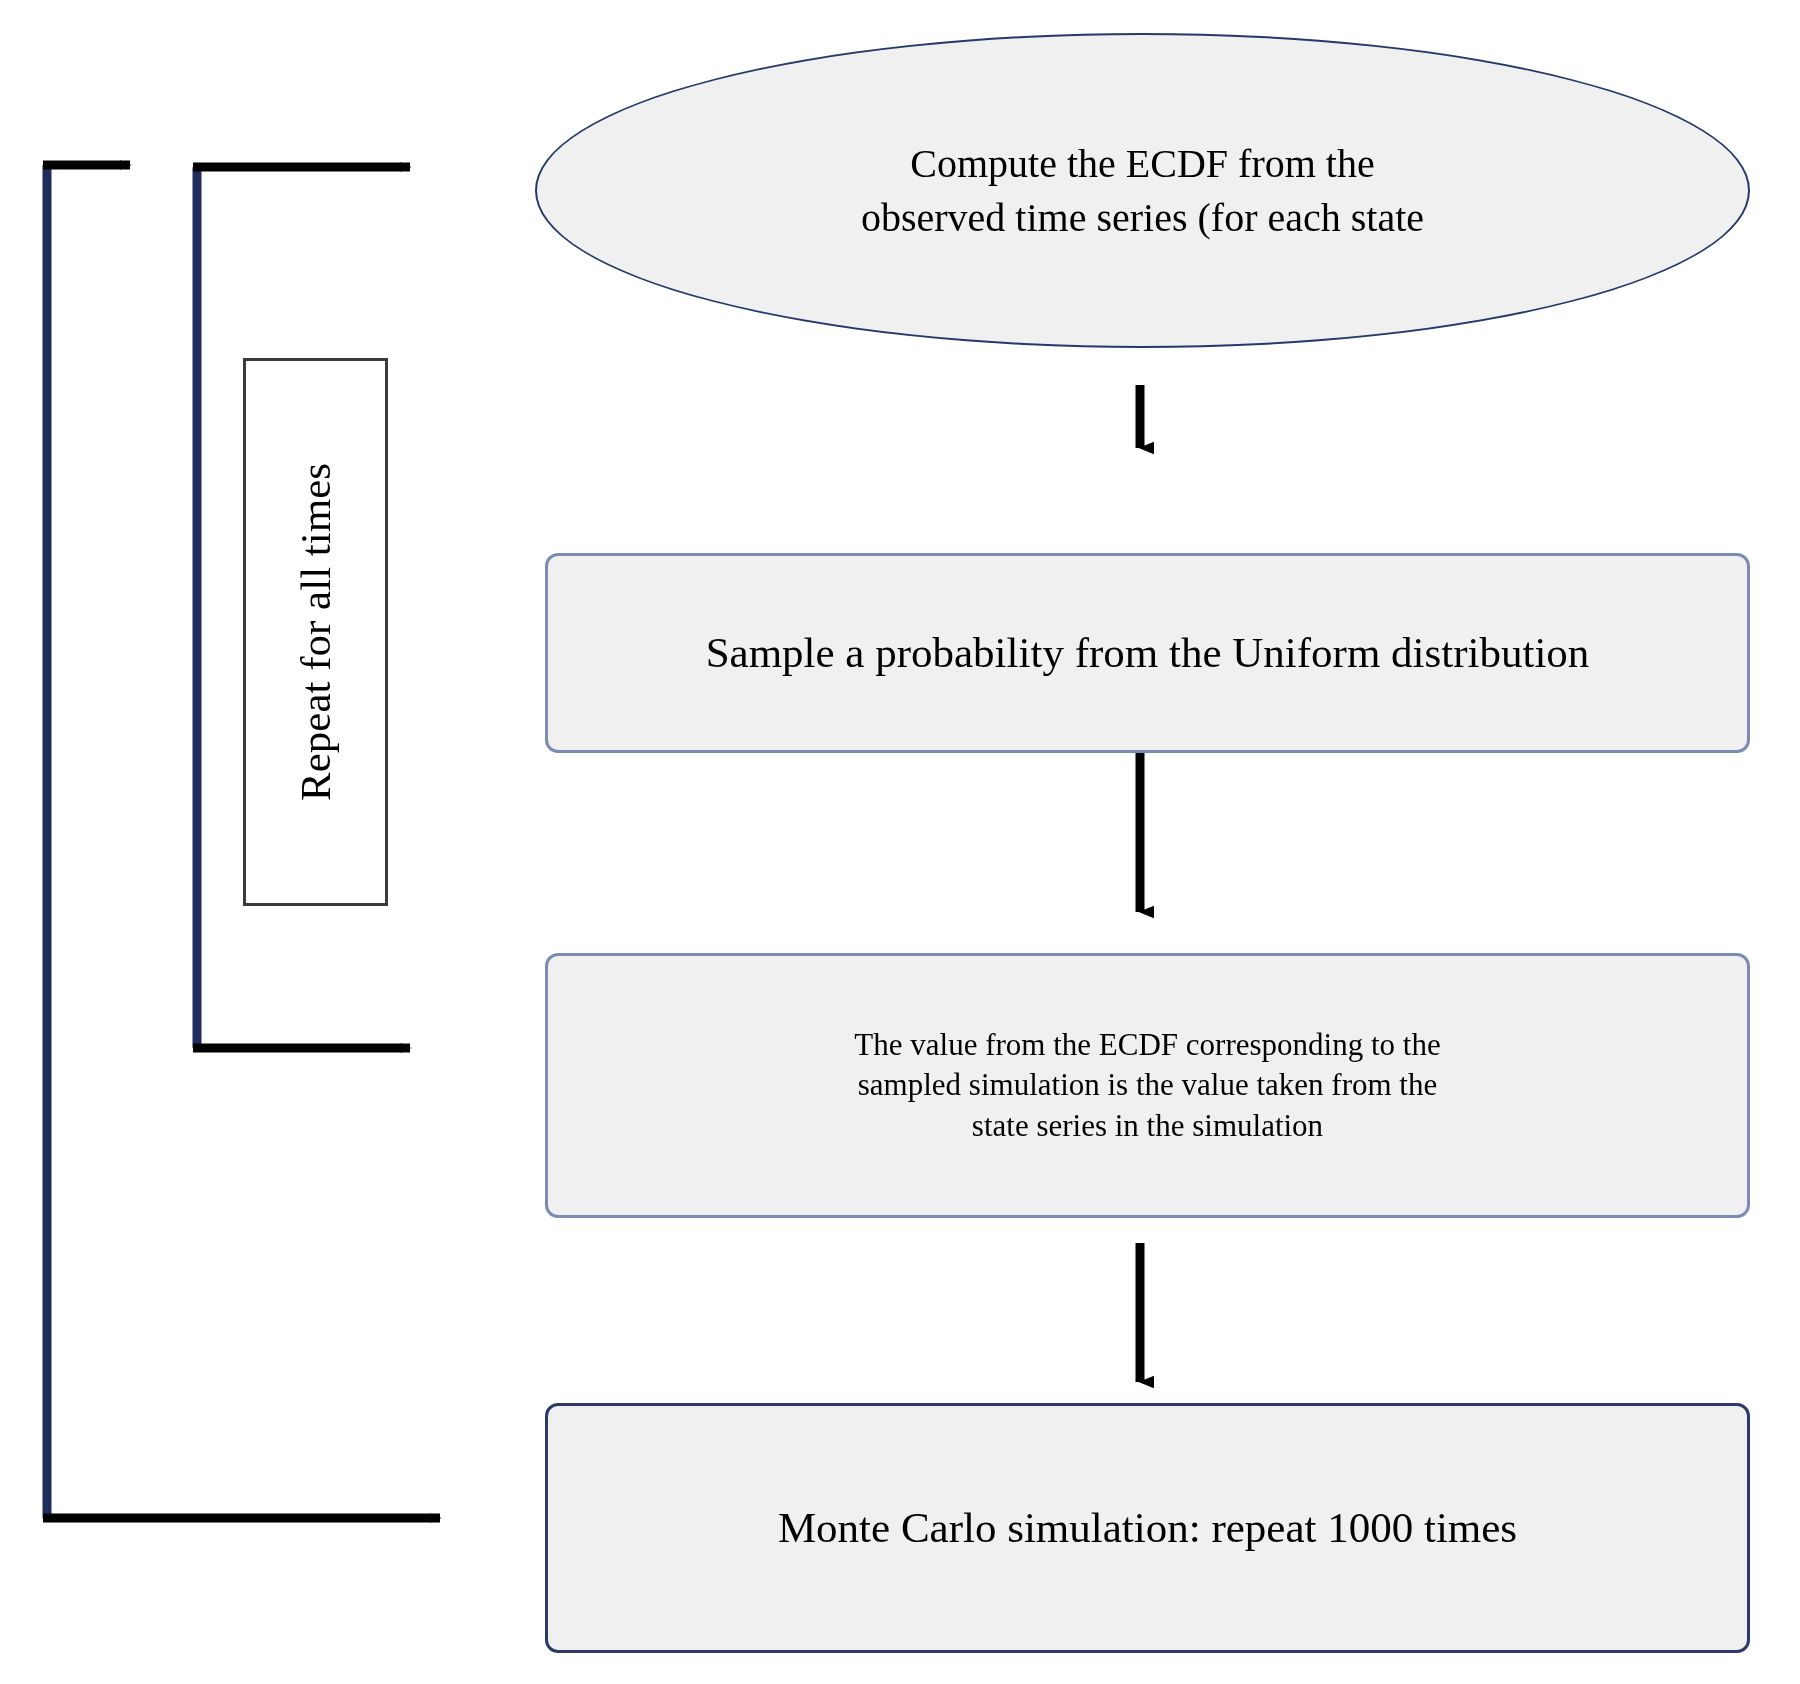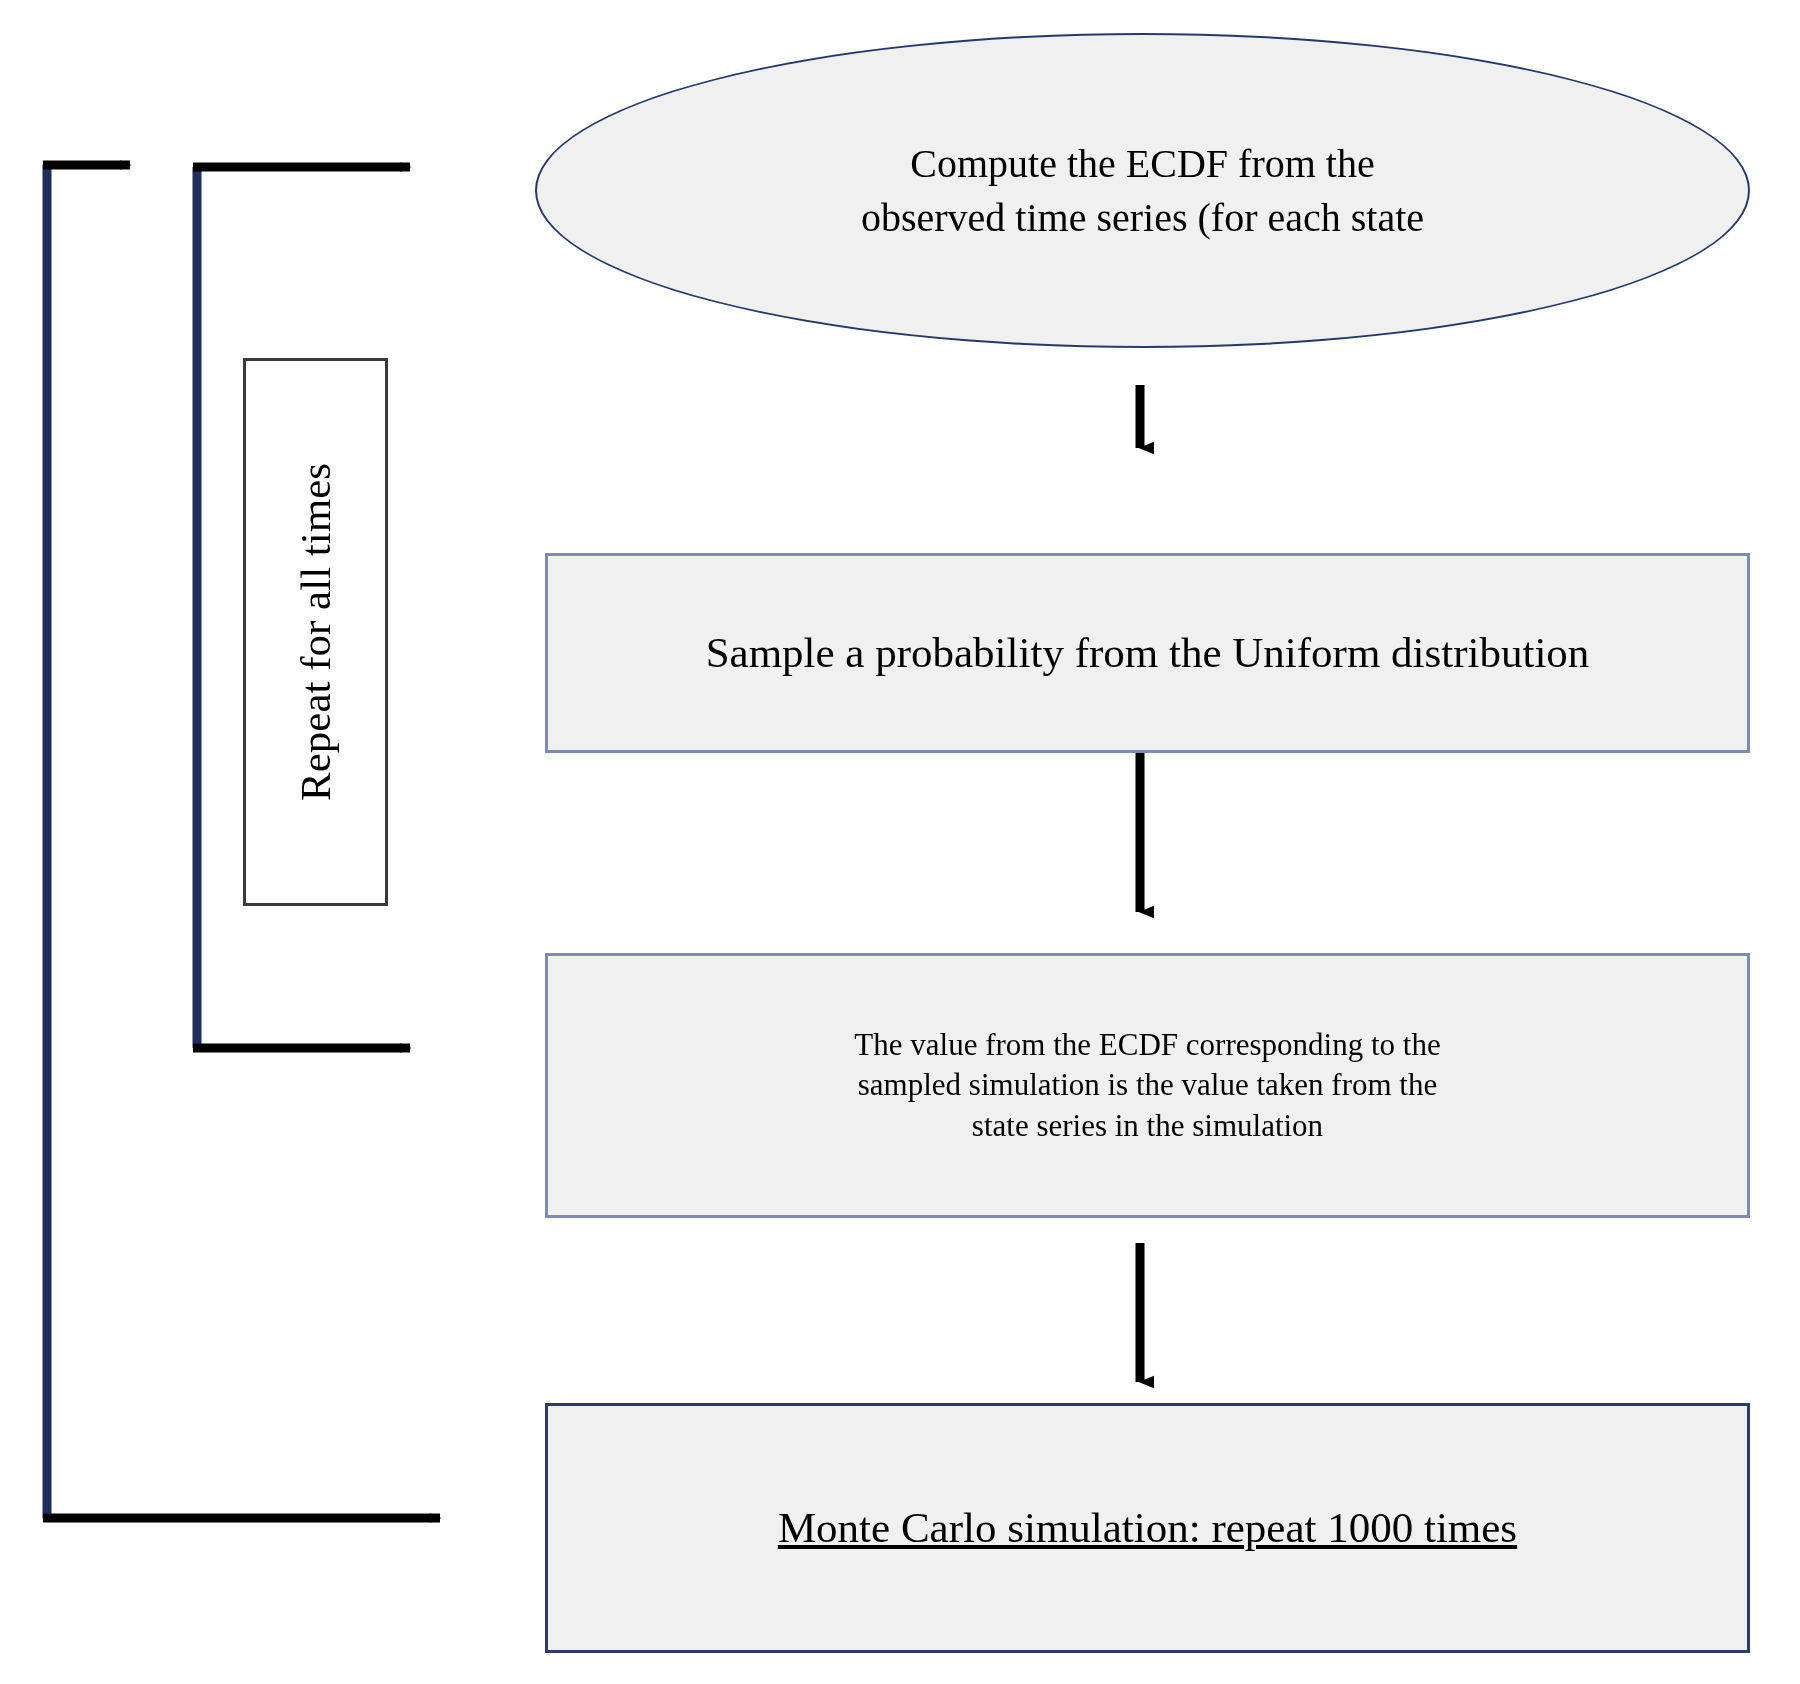--- a/index.html
+++ b/index.html
@@ -2,31 +2,31 @@
 <html><head>
 <meta charset="utf-8">
 <style>
   html,body{margin:0;padding:0;background:#ffffff;}
   body{width:1800px;height:1684px;position:relative;overflow:hidden;
        font-family:"Liberation Serif","DejaVu Serif",serif;}
   #stage{position:absolute;left:0;top:0;width:1800px;height:1684px;}
   svg.layer{position:absolute;left:0;top:0;width:1800px;height:1684px;pointer-events:none;}
 
   .node{position:absolute;box-sizing:border-box;display:flex;align-items:center;
-        justify-content:center;text-align:center;color:#000000;}
+        justify-content:center;text-align:center;color:#000000;border-radius:13px;}
   .proc{background:#f0f0f0;}
   .proc .txt{line-height:1.30;padding:0 22px;}
 
   .ellipse-node{background:#f0f0f0;border-radius:50%;
                 border:2.5px solid #243a6b;}
   .ellipse-node .txt{line-height:1.34;padding:0 60px;}
 
   .box-a{border:3px solid #7b8bb5;}
   .box-b{border:3px solid #7b8bb5;}
-  .box-c{border:3px solid #2b3a6b;text-decoration:underline;}
+  .box-c{border:3px solid #2b3a6b;}
 
   .repeat-box{position:absolute;background:#ffffff;border:3px solid #3a3a3a;
               box-sizing:border-box;display:flex;align-items:center;justify-content:center;}
   .repeat-box .vtxt{writing-mode:vertical-rl;transform:rotate(180deg);
                     white-space:nowrap;color:#000;}
 </style>
 </head>
 <body>
 
 <div id="stage">

